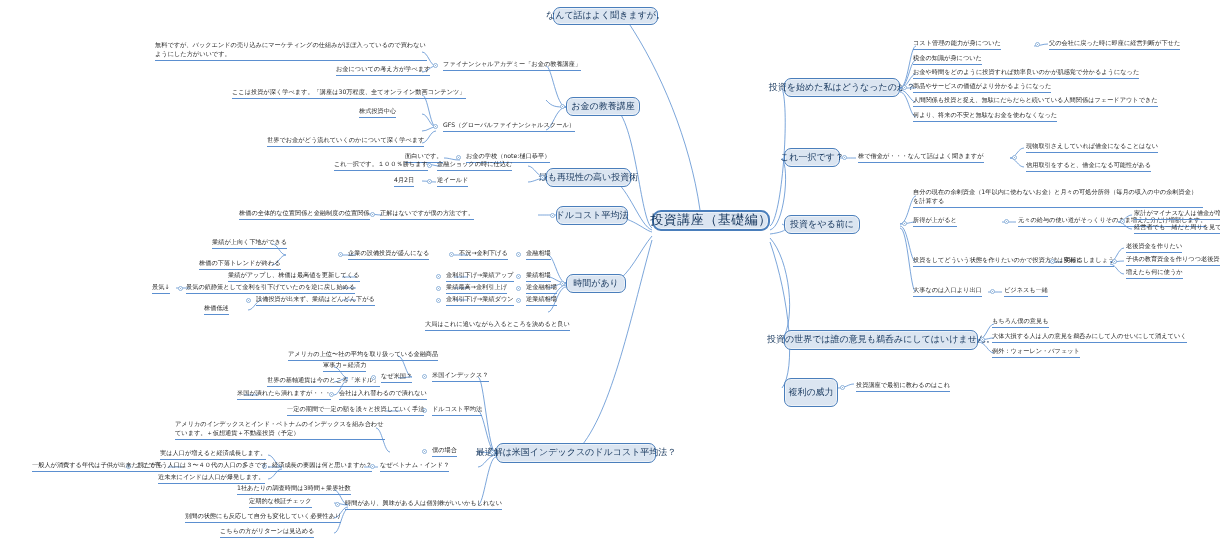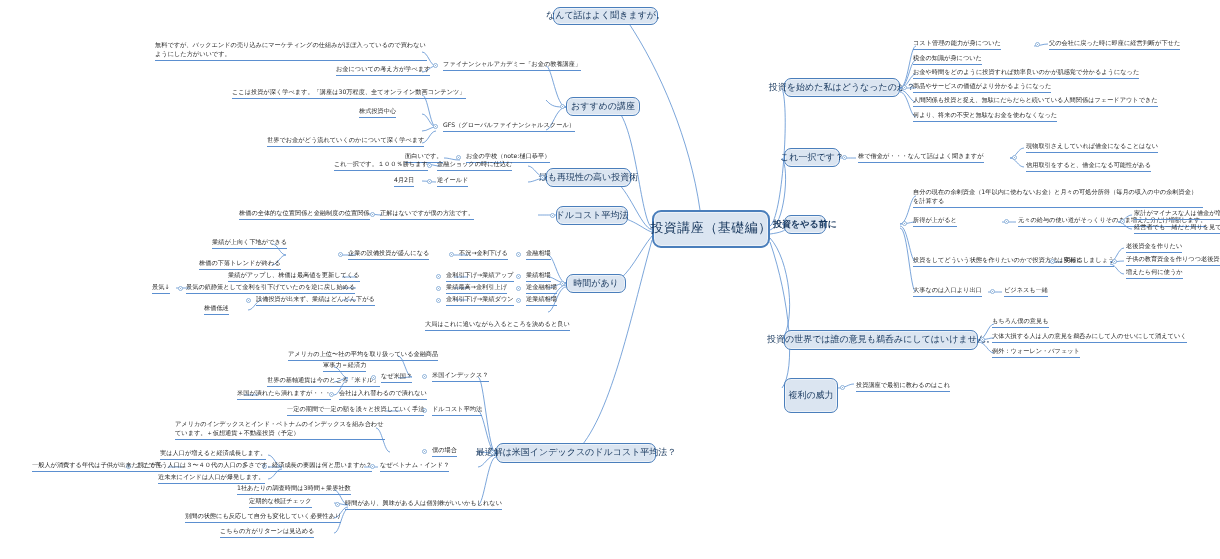--- a/index.html
+++ b/index.html
@@ -184,25 +184,25 @@
       <path d="M988 292 C 994 292, 996 292, 1002 292"></path>
 
       <path d="M978 340 C 986 340, 988 324, 994 324"></path>
       <path d="M978 340 C 986 340, 988 338, 994 338"></path>
       <path d="M978 342 C 986 342, 988 353, 994 353"></path>
 
       <path d="M838 388 C 846 388, 848 384, 854 384"></path>
     </g>
   </svg>
 
-  <div class="node root" style="left:652px;top:210px;width:118px;height:38px;font-family:Liberation Mono, monospace;">投資講座（基礎編）</div>
+  <div class="node root" style="left:652px;top:210px;width:118px;height:21px;">投資講座（基礎編）</div>
 
   <div class="node" style="left:553px;top:7px;width:105px;height:18px;">なんて話はよく聞きますが。</div>
 
-  <div class="node" style="left:566px;top:97px;width:74px;height:19px;">おすすめの講座</div>
+  <div class="node" style="left:566px;top:97px;width:74px;height:19px;">お金の教養講座</div>
   <div class="dot" style="left:560px;top:104px;"></div>
 
   <div class="leaf" style="left:443px;top:60px;">ファイナンシャルアカデミー「お金の教養講座」</div>
   <div class="dot" style="left:433px;top:63px;"></div>
   <div class="leaf wrap" style="left:155px;top:41px;width:272px;">無料ですが、バックエンドの売り込みにマーケティングの仕組みがほぼ入っているので買わないようにした方がいいです。</div>
   <div class="leaf" style="left:336px;top:65px;">お金についての考え方が学べます</div>
 
   <div class="leaf" style="left:443px;top:121px;">GFS（グローバルファイナンシャルスクール）</div>
   <div class="dot" style="left:433px;top:124px;"></div>
   <div class="leaf" style="left:232px;top:88px;">ここは投資が深く学べます。「講座は30万程度、全てオンライン動画コンテンツ」</div>
@@ -320,21 +320,21 @@
   <div class="leaf" style="left:913px;top:111px;">何より、将来の不安と無駄なお金を使わなくなった</div>
 
   <div class="node" style="left:784px;top:148px;width:56px;height:19px;">これ一択です？</div>
   <div class="dot" style="left:842px;top:155px;"></div>
 
   <div class="leaf" style="left:858px;top:152px;">株で借金が・・・なんて話はよく聞きますが</div>
   <div class="dot" style="left:1012px;top:155px;"></div>
   <div class="leaf" style="left:1026px;top:142px;">現物取引さえしていれば借金になることはない</div>
   <div class="leaf" style="left:1026px;top:161px;">信用取引をすると、借金になる可能性がある</div>
 
-  <div class="node" style="left:784px;top:215px;width:42px;height:19px;font-weight:bold;">投資をやる前に</div>
+  <div class="node" style="left:784px;top:215px;width:76px;height:19px;">投資をやる前に</div>
   <div class="dot" style="left:902px;top:221px;"></div>
 
   <div class="leaf wrap" style="left:913px;top:188px;width:290px;">自分の現在の余剰資金（1年以内に使わないお金）と月々の可処分所得（毎月の収入の中の余剰資金）を計算する</div>
 
   <div class="leaf" style="left:913px;top:216px;">所得が上がると</div>
   <div class="dot" style="left:1004px;top:219px;"></div>
   <div class="leaf" style="left:1018px;top:216px;">元々の給与の使い道がそっくりそのまま増えた分だけ増額します。</div>
   <div class="dot" style="left:1120px;top:219px;"></div>
   <div class="leaf" style="left:1134px;top:209px;">家計がマイナスな人は借金が増える</div>
   <div class="leaf" style="left:1134px;top:223px;">経営者でも一緒だと周りを見ていて思う</div>
@@ -351,17 +351,17 @@
   <div class="dot" style="left:990px;top:289px;"></div>
   <div class="leaf" style="left:1004px;top:286px;">ビジネスも一緒</div>
 
   <div class="node" style="left:784px;top:330px;width:194px;height:20px;">投資の世界では誰の意見も鵜呑みにしてはいけません。</div>
   <div class="dot" style="left:980px;top:337px;"></div>
 
   <div class="leaf" style="left:992px;top:317px;">もちろん僕の意見も</div>
   <div class="leaf" style="left:992px;top:332px;">大体大損する人は人の意見を鵜呑みにして人のせいにして消えていく</div>
   <div class="leaf" style="left:992px;top:347px;">例外：ウォーレン・バフェット</div>
 
-  <div class="node" style="left:784px;top:378px;width:54px;height:35px;">複利の威力</div>
+  <div class="node" style="left:784px;top:378px;width:54px;height:29px;">複利の威力</div>
   <div class="dot" style="left:840px;top:385px;"></div>
   <div class="leaf" style="left:856px;top:381px;">投資講座で最初に教わるのはこれ</div>
 
 </div>
 
 </body></html>

